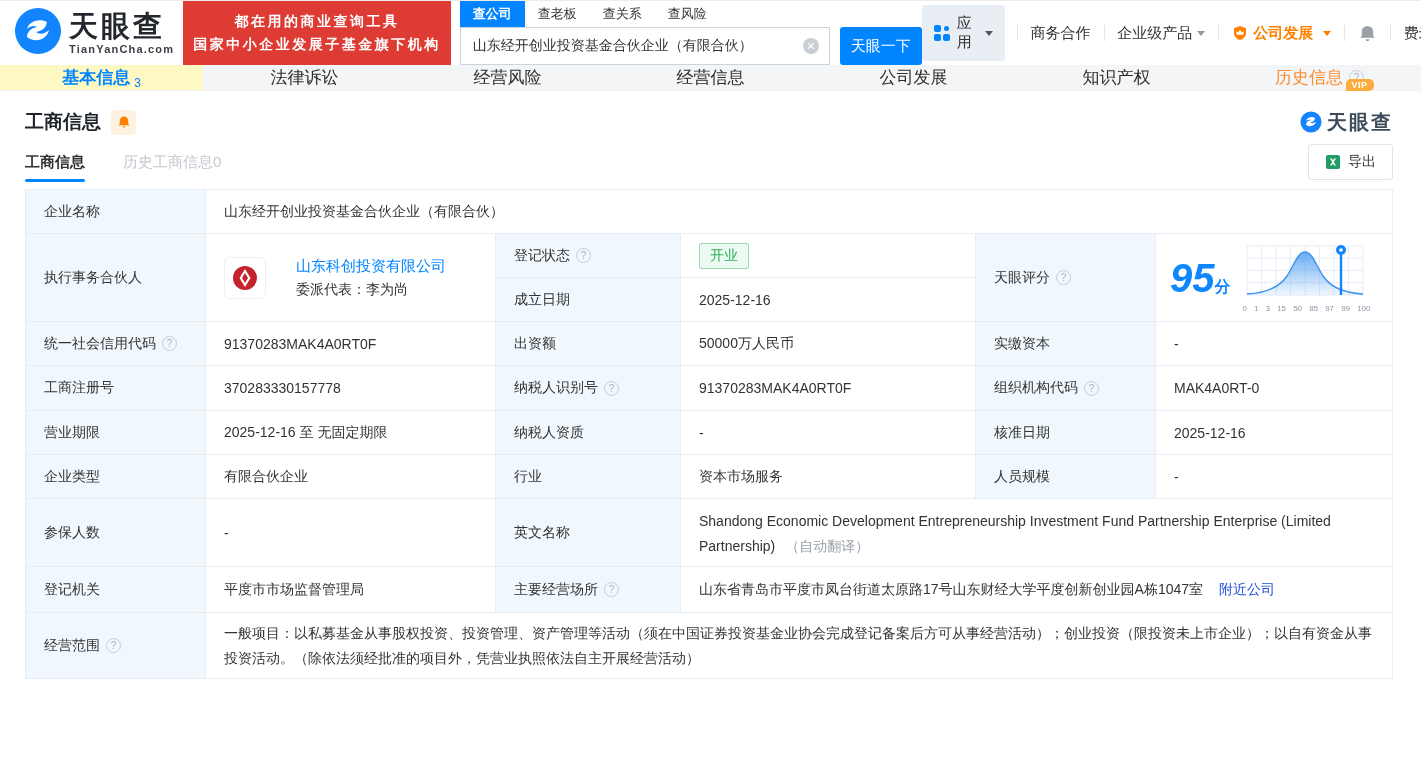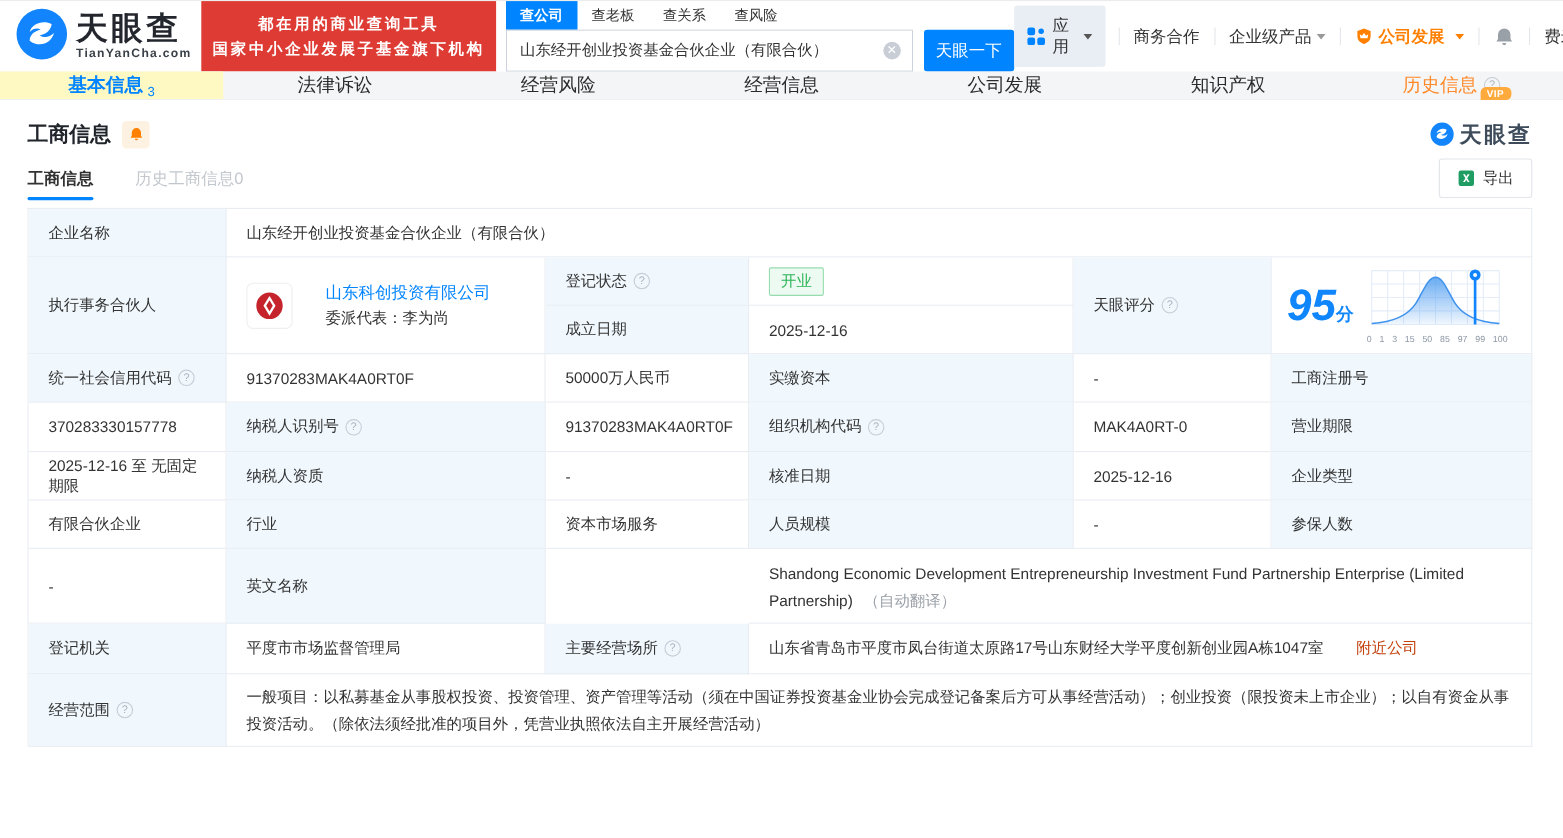--- a/index.html
+++ b/index.html
@@ -82,21 +82,21 @@
 
   .status-badge { border:1px solid #97dcae; background:#ecfaf1; color:#2db357; padding:3px 10px; border-radius:2px; font-size:14px; }
 
   .score-cell { padding:4px 8px 4px 14px; gap:10px; }
   .score-num { font-size:40px; font-weight:bold; font-style:italic; color:#0f86fb; line-height:1; }
   .score-unit { font-size:16px; font-weight:bold; color:#0f86fb; }
   .score-chart { width:132px; }
   .score-ticks { display:flex; justify-content:space-between; font-size:8px; color:#8d97a5; margin-top:1px; padding:0 2px; }
 
   .gray-note { color:#9aa0a8; margin-left:6px; white-space:nowrap; }
-  .near-link { color:#c2410c; margin-left:30px; white-space:nowrap; cursor:pointer; }
+  .near-link { color:#1d4ed8; margin-left:16px; white-space:nowrap; cursor:pointer; }
   .wrap2 { display:block; line-height:1.8; }
   .eng-cell { line-height:1.8; display:block; padding-top:10px; }
 
   .bottom-strip { height:22px; background:#f4f5f6; }
 </style>
 </head>
 <body>
 
 <div class="page">
 
@@ -294,20 +294,21 @@
               <span>100</span>
           </span>
         </span>
       </div>
 
       <div class="cell lbl">
         <span>统一社会信用代码</span>
         <span class="help-icon">?</span>
       </div>
       <div class="cell">91370283MAK4A0RT0F</div>
+      <div class="cell lbl">出资额</div>
       <div class="cell">50000万人民币</div>
       <div class="cell lbl">实缴资本</div>
       <div class="cell">-</div>
 
       <div class="cell lbl">工商注册号</div>
       <div class="cell">370283330157778</div>
       <div class="cell lbl">
         <span>纳税人识别号</span>
         <span class="help-icon">?</span>
       </div>

